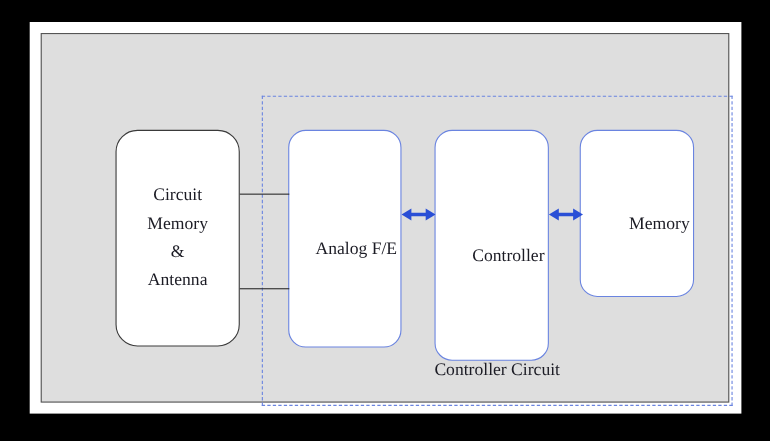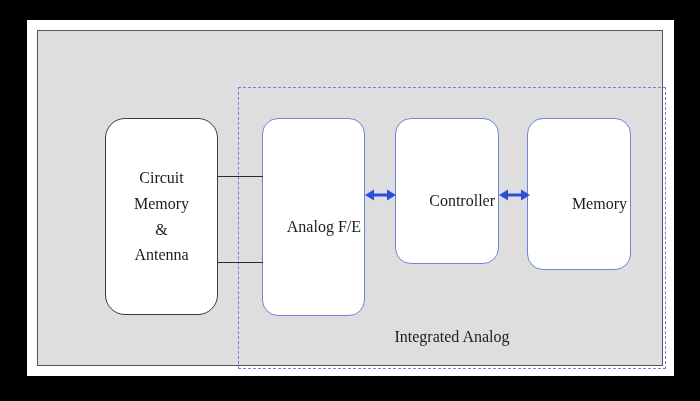--- a/index.html
+++ b/index.html
@@ -90,21 +90,21 @@
   #block-analog {
     left: 224px;
     top: 87px;
     width: 103px;
     height: 198px;
   }
   #block-controller {
     left: 357px;
     top: 87px;
     width: 104px;
-    height: 146px;
+    height: 210px;
   }
   #block-memory {
     left: 489px;
     top: 87px;
     width: 104px;
     height: 152px;
   }
   .block .label {
     display: block;
     padding: 0 3px;
@@ -148,21 +148,21 @@
 <body>
 
 <div id="canvas">
 
   <div id="paper"></div>
 
   <div id="panel">
 
     <div id="ic-boundary"></div>
 
-    <div id="ic-label">Integrated Analog</div>
+    <div id="ic-label">Controller Circuit</div>
 
     <div id="block-matching" class="block black-edge">
       <div class="lines">
         <span class="label">Circuit</span>
         <span class="label">Memory</span>
         <span class="label">&amp;</span>
         <span class="label">Antenna</span>
       </div>
     </div>
 

